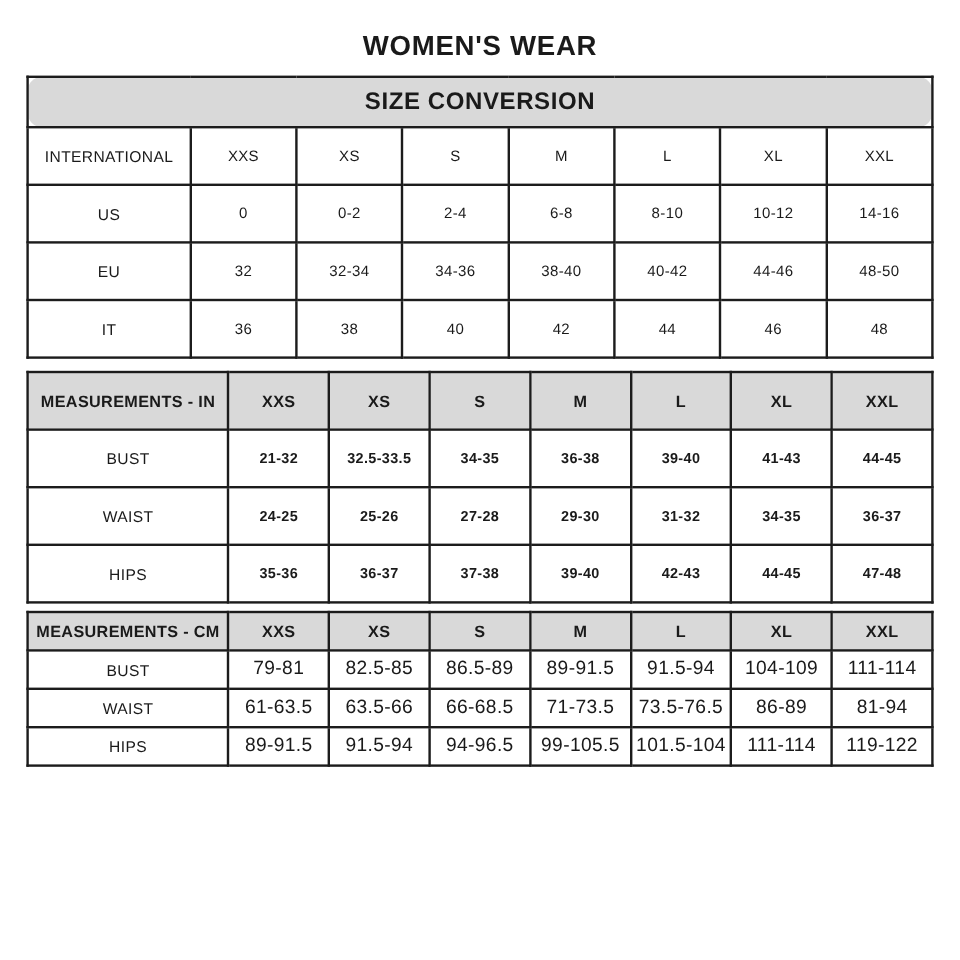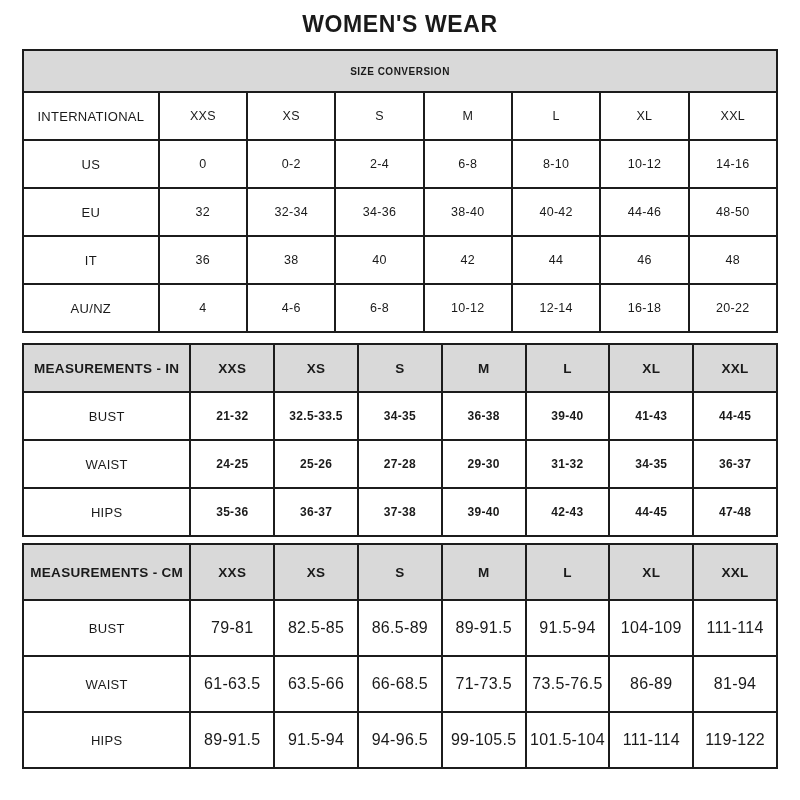--- a/index.html
+++ b/index.html
@@ -17,41 +17,42 @@
     color:var(--text);
   }
   .page{
     padding:9px 22px 10px 22px;
   }
   .page-title{
     text-align:center;
     font-size:23px;
     font-weight:bold;
     letter-spacing:0.6px;
-    margin:2px 0 11px 0;
+    margin:16px 0 11px 0;
   }
   table{
     width:100%;
     border-collapse:collapse;
     table-layout:fixed;
   }
   td,th{
     border:2px solid var(--border);
     text-align:center;
     vertical-align:middle;
     padding:2px 3px;
     letter-spacing:0.3px;
     overflow:hidden;
   }
   td.banner{
     background:var(--header-bg);
     font-weight:bold;
-    font-size:10px;
+    font-size:20px;
     height:42px;
     letter-spacing:0.5px;
+    border-radius:12px;
   }
   th.hdr{
     background:var(--header-bg);
     font-weight:bold;
     font-size:13.5px;
   }
   td.rowlabel{
     font-size:13px;
   }
   td.val{
@@ -60,21 +61,21 @@
   
   table.t1 col.c-label{width:18%;}
   table.t1 td{height:48px;}
   table.t1 td.banner{height:42px;}
   
   table.tm col.c-label{width:22.2%;}
   table.t2{margin-top:10px;padding-left:29px;}
   table.t2 td, table.t2 th{height:48px;}
   table.t2 td.val{font-size:12px;font-weight:bold;}
   table.t3{margin-top:6px;}
-  table.t3 td, table.t3 th{height:56px;}
+  table.t3 td, table.t3 th{height:32px;}
   table.t3 td.val{font-size:16px;}
 </style>
 </head>
 <body>
 
 <div class="page">
   <div class="page-title">WOMEN'S WEAR</div>
 
   <table class="t1">
     <colgroup>
@@ -124,30 +125,20 @@
         <tr>
           <td class="rowlabel">IT</td>
           <td class="val">36</td>
           <td class="val">38</td>
           <td class="val">40</td>
           <td class="val">42</td>
           <td class="val">44</td>
           <td class="val">46</td>
           <td class="val">48</td>
         </tr>
-        <tr>
-          <td class="rowlabel">AU/NZ</td>
-          <td class="val">4</td>
-          <td class="val">4-6</td>
-          <td class="val">6-8</td>
-          <td class="val">10-12</td>
-          <td class="val">12-14</td>
-          <td class="val">16-18</td>
-          <td class="val">20-22</td>
-        </tr>
       </tbody>
   </table>
 
   <table class="tm t2">
     <colgroup>
       <col class="c-label">
         <col>
         <col>
         <col>
         <col>

